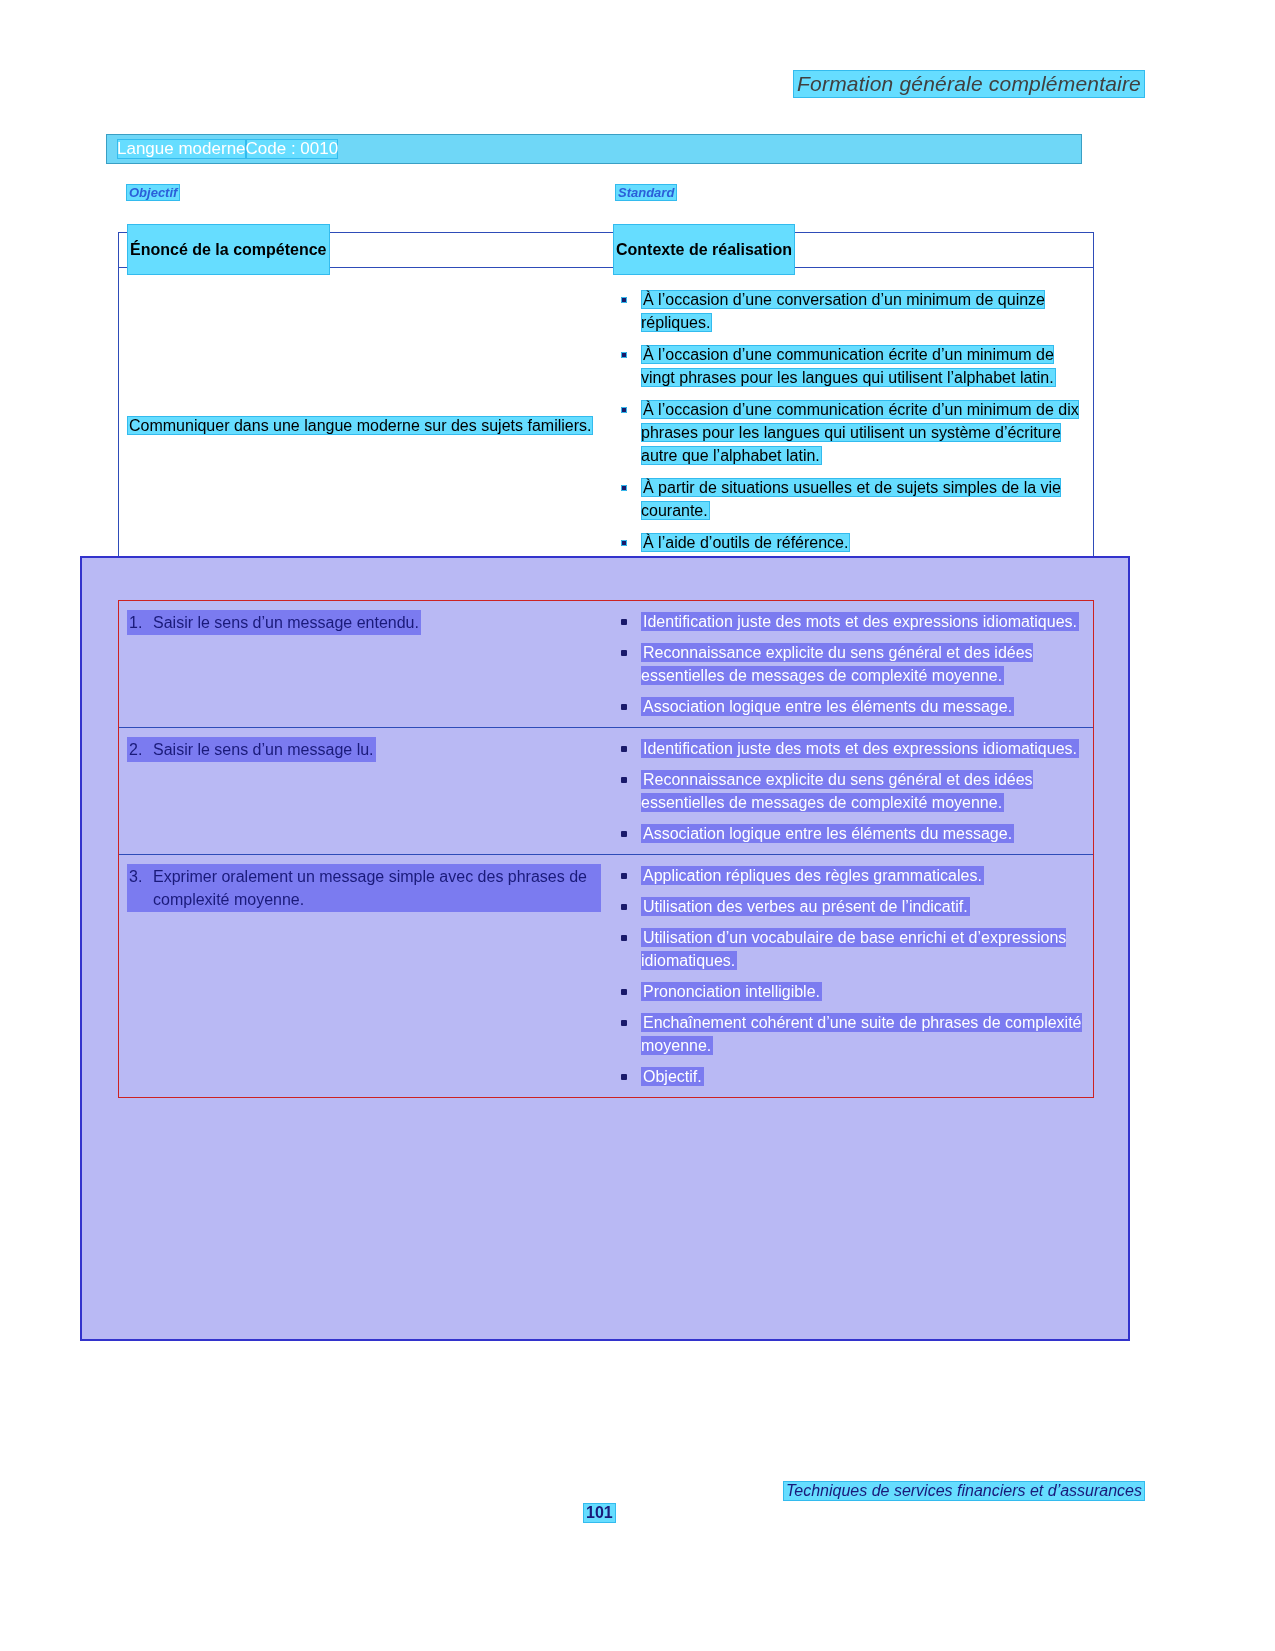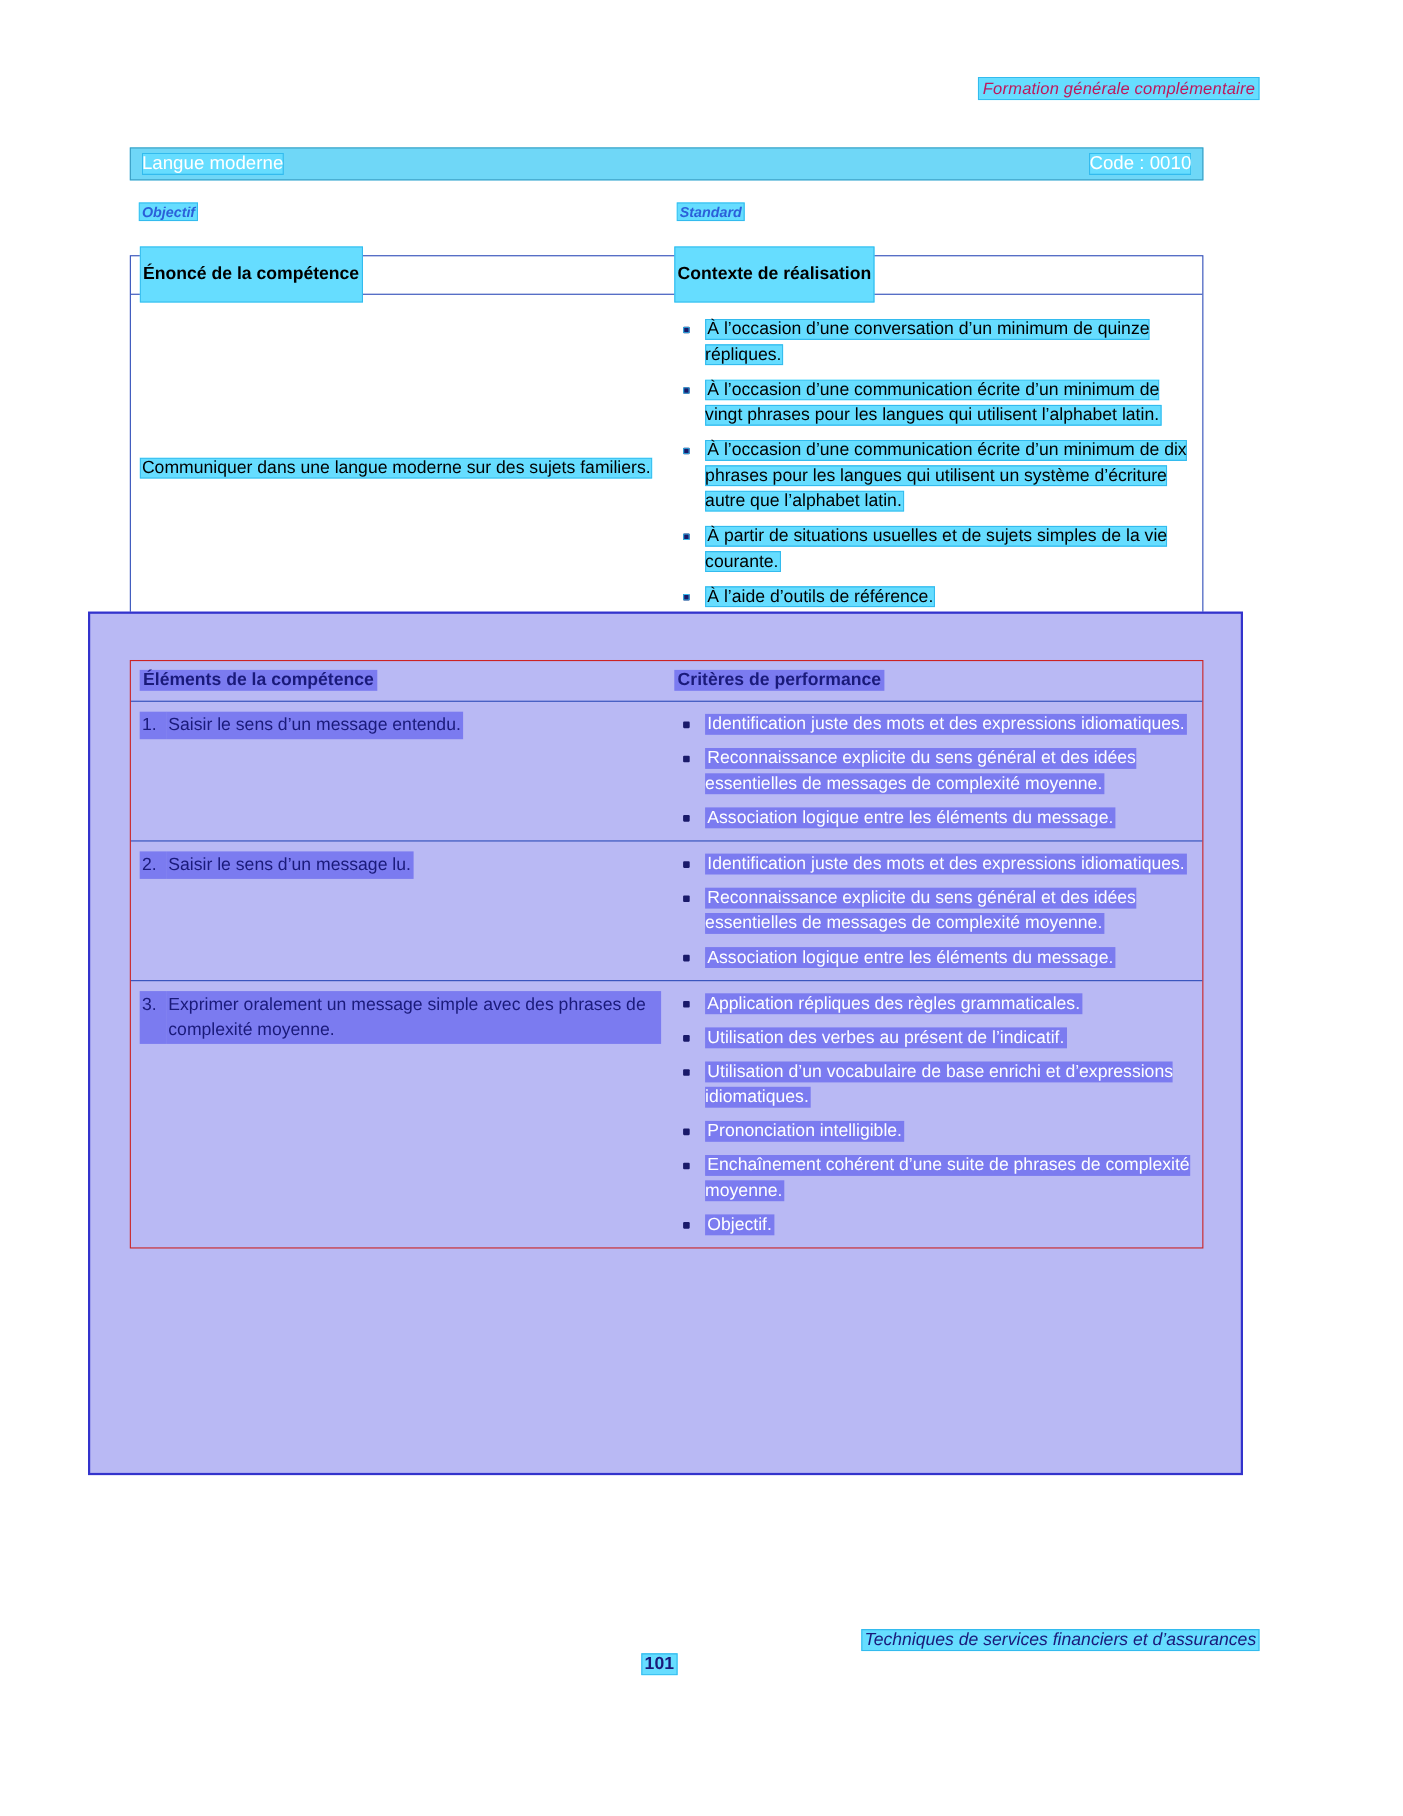--- a/index.html
+++ b/index.html
@@ -27,40 +27,39 @@
   }
   .hl-blue {
     background: #7b7bf0;
   }
 
   
   .doc-header {
     position: absolute;
     top: 70px;
     right: 130px;
-    font-size: 15px;
+    font-size: 21px;
     font-style: italic;
-    color: #be185d;
+    color: #404040;
     letter-spacing: 0.2px;
     padding: 2px 4px;
   }
 
   
   .title-bar {
     position: absolute;
     top: 134px;
-    left: 118px;
+    left: 106px;
     width: 976px;
     height: 30px;
     background: #6fd7f7;
     border: 1px solid #3a9fc4;
     box-sizing: border-box;
     display: flex;
     align-items: center;
-    justify-content: space-between;
     padding: 0 10px;
     font-size: 17px;
     color: #ffffff;
     font-weight: 500;
   }
 
   
   .obj-row {
     position: absolute;
     top: 184px;
@@ -339,28 +338,20 @@
             <span class="txt hl">À l’aide d’outils de référence.</span>
           </li>
         </ul>
       </div>
     </div>
   </div>
 
   <div class="selection-box"></div>
 
   <div class="table2">
-    <div class="t2-head">
-      <div class="c1">
-        <span class="hl-blue">Éléments de la compétence</span>
-      </div>
-      <div class="c2">
-        <span class="hl-blue">Critères de performance</span>
-      </div>
-    </div>
 
     <div class="t2-row">
       <div class="c1">
         <div class="elem-line">
           <span class="num hl-blue">1.</span>
           <span class="etext hl-blue">Saisir le sens d’un message entendu.</span>
         </div>
       </div>
       <div class="c2">
         <ul class="bullets2">

